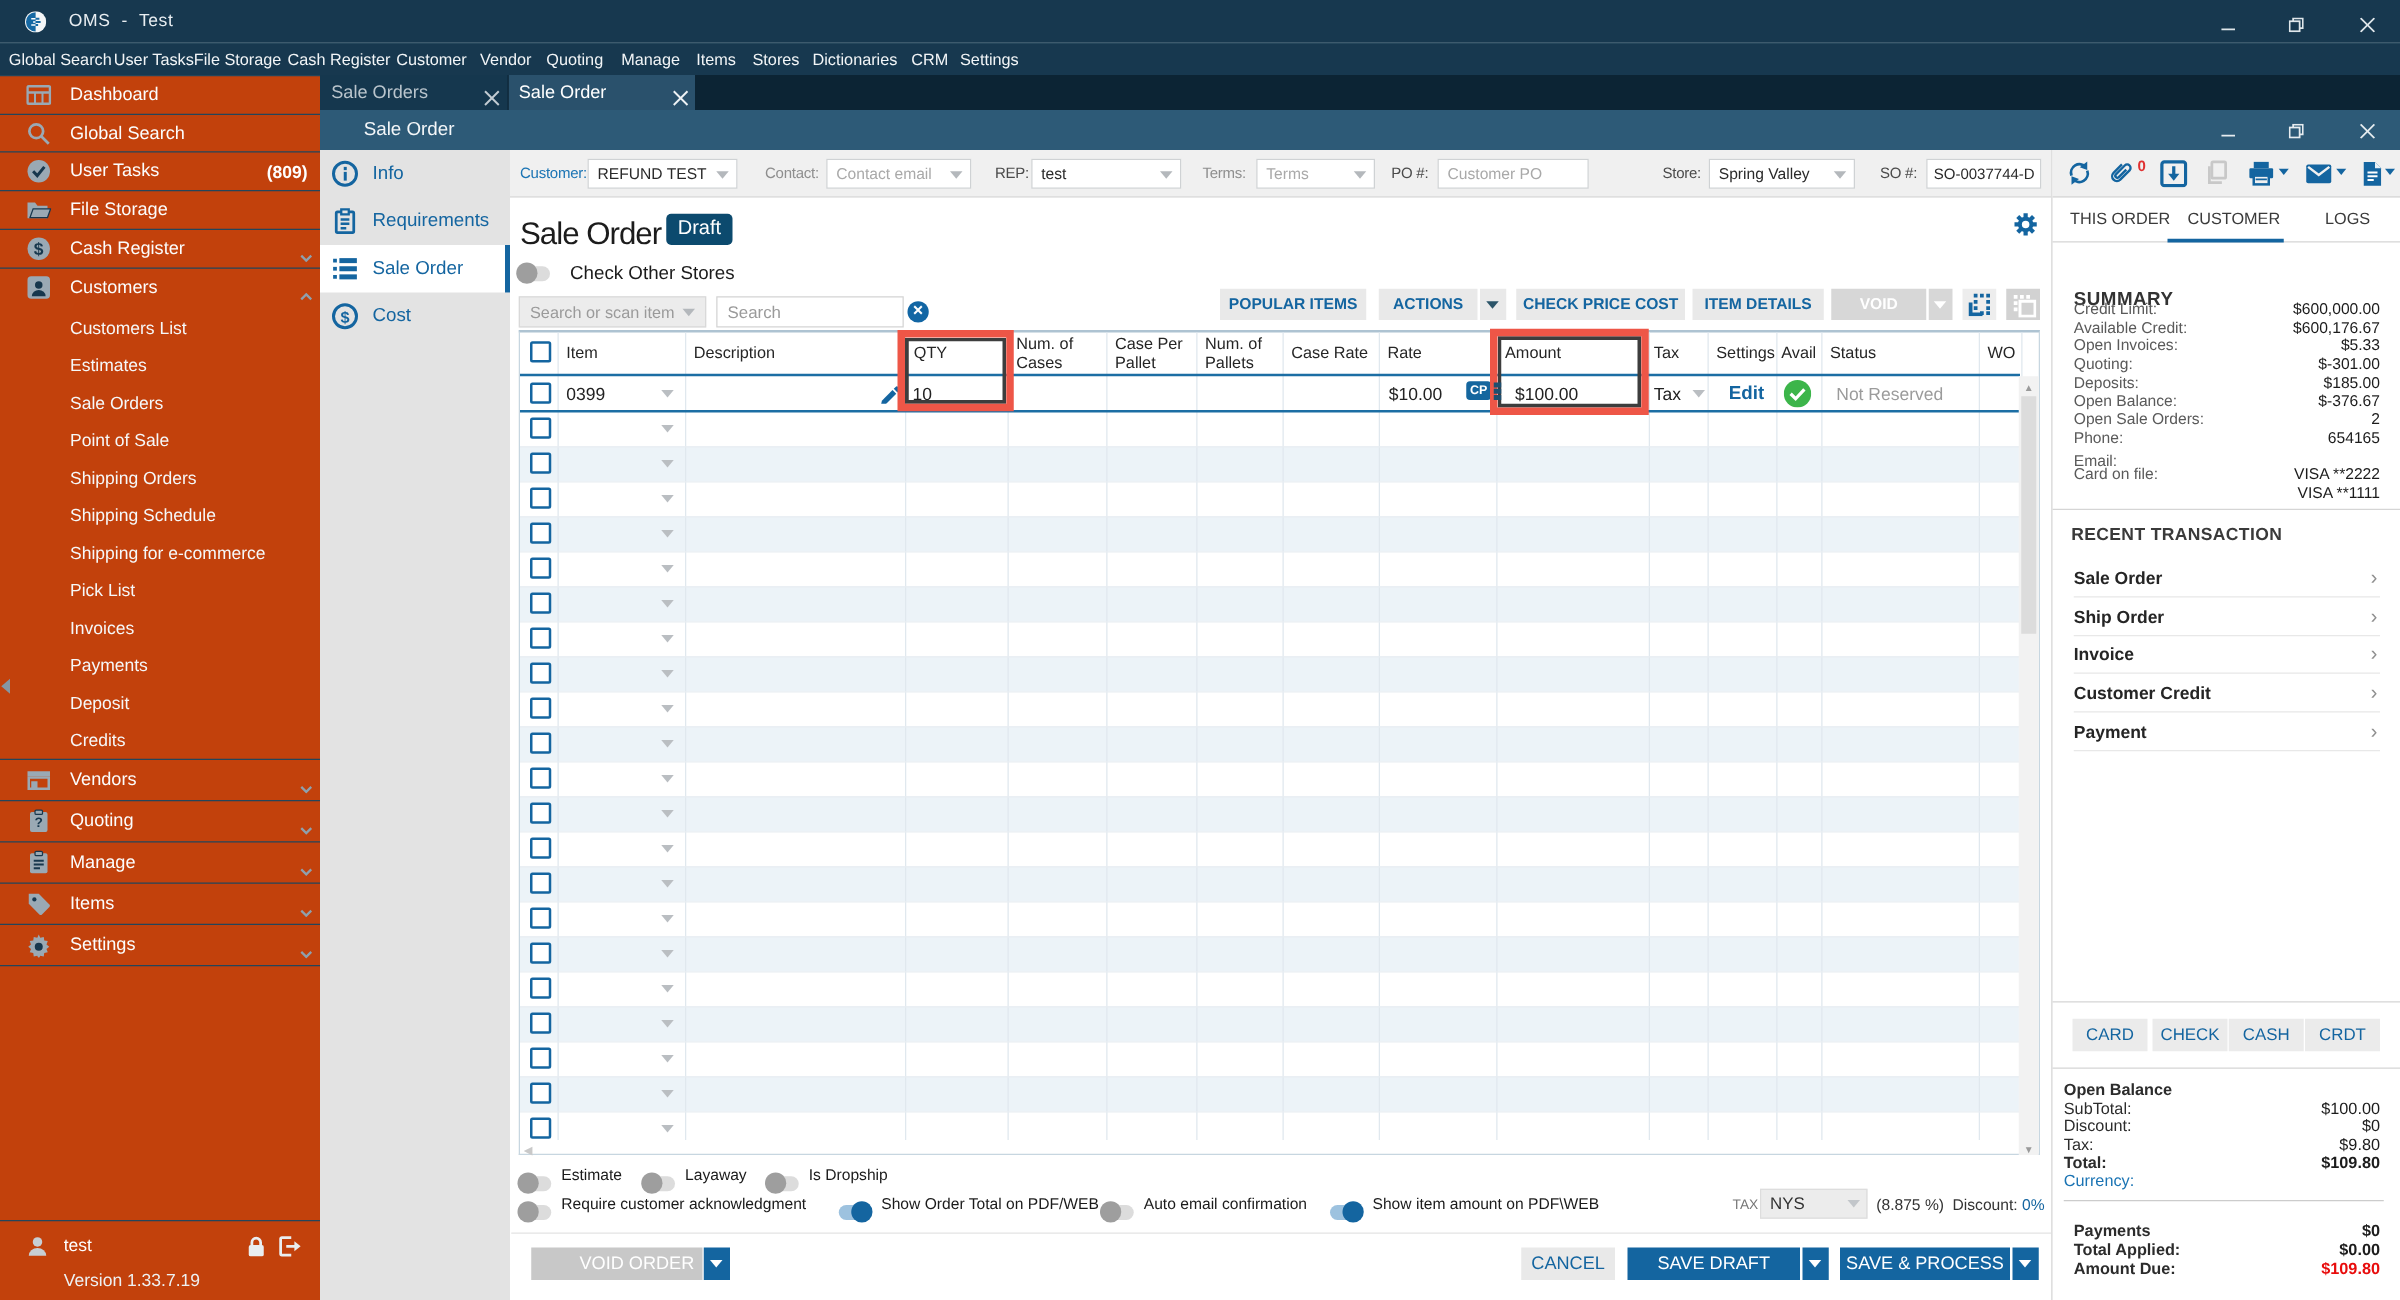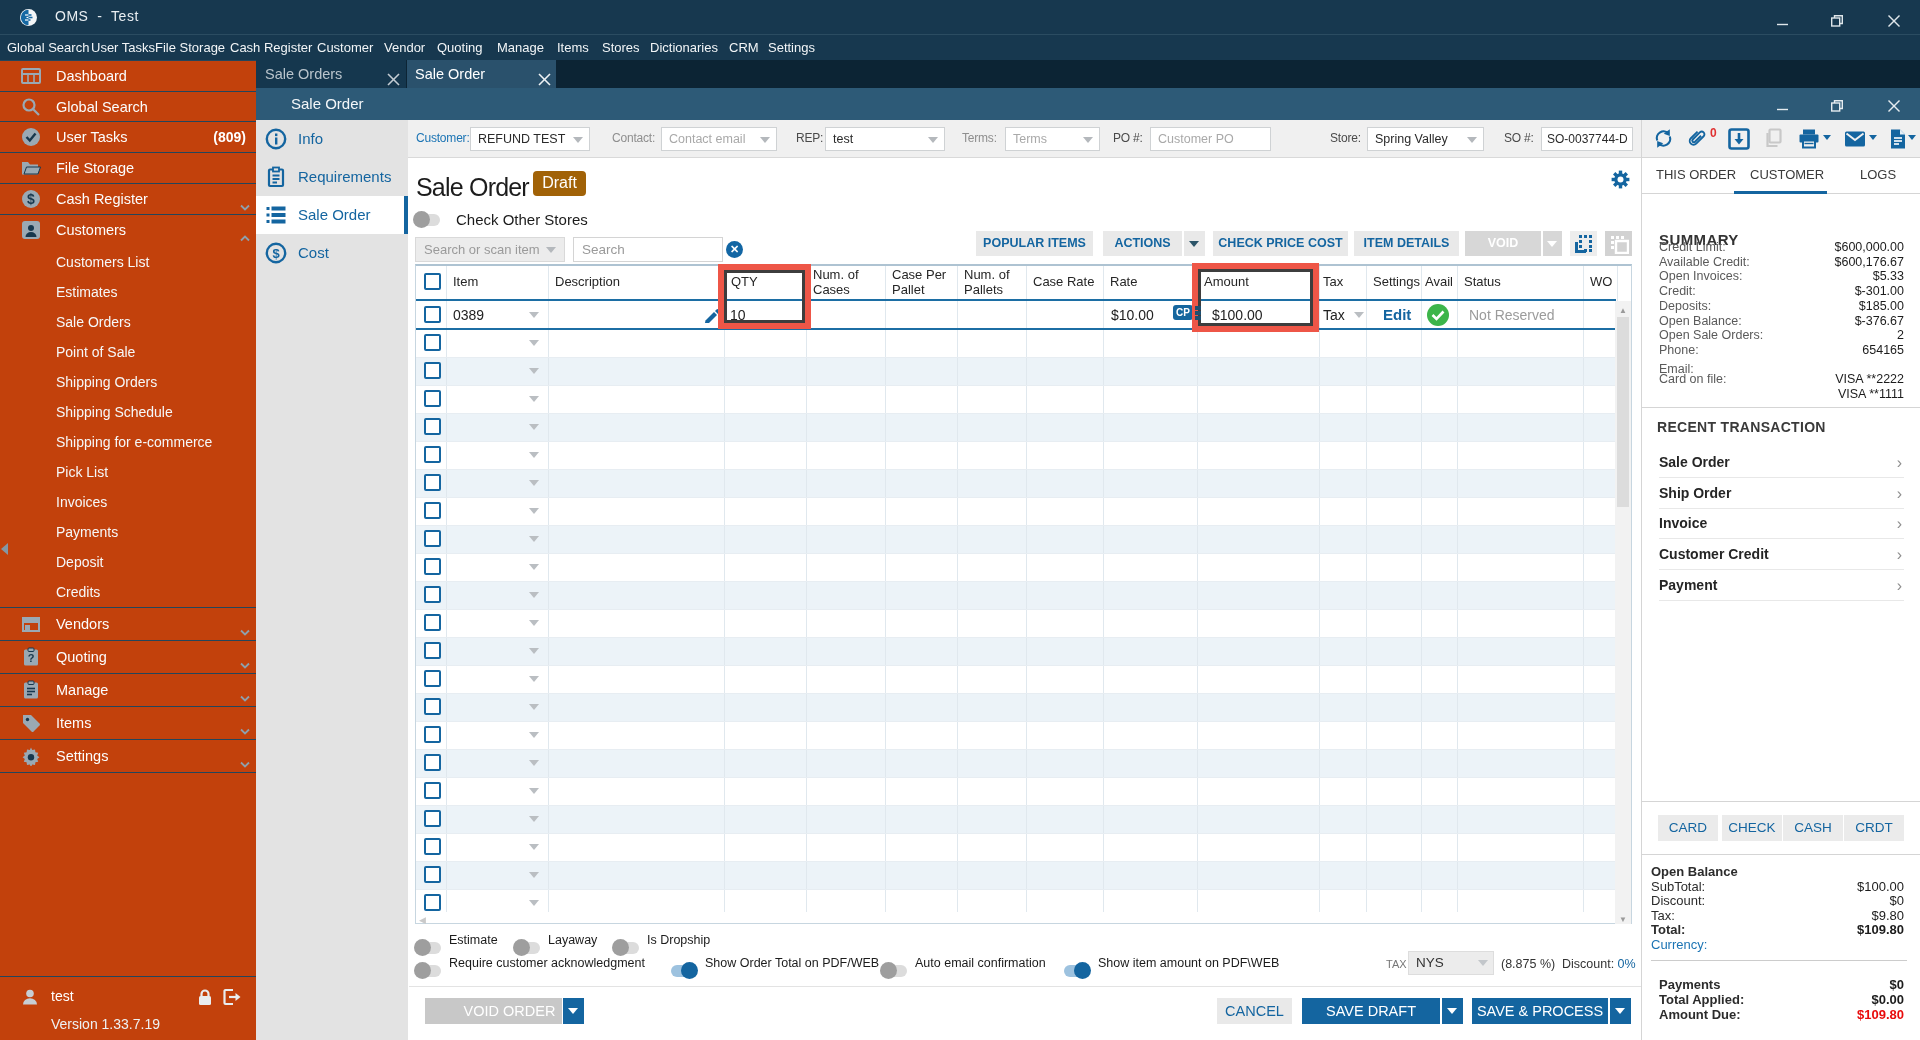--- a/index.html
+++ b/index.html
@@ -36,21 +36,21 @@
 
 .main{position:absolute;left:408px;top:120px;width:1233px;height:920px;background:#fff;}
 .formbar{position:absolute;left:0;top:0;width:1233px;height:38px;background:#f0f0f0;border-bottom:1px solid #d9d9d9;}
 .flabel{position:absolute;top:0;height:38px;line-height:37px;font-size:12px;letter-spacing:-0.2px;}
 .fdd{position:absolute;top:7px;height:24px;background:#fff;border:1px solid #cfd2d4;line-height:22px;font-size:12.5px;padding-left:7px;color:#2a2a2a;white-space:nowrap;overflow:hidden;}
 .fdd .car{position:absolute;right:6px;top:9px;width:0;height:0;border-left:5px solid transparent;border-right:5px solid transparent;border-top:6px solid #b4b8bc;}
 .ph{color:#a9a9a9;}
 .gray{color:#8e8e8e;}
 .dk{color:#4a4a4a;}
 h1.so{position:absolute;left:8px;top:53px;font-size:25px;font-weight:400;color:#1c1c1c;letter-spacing:-0.8px;}
-.draft{position:absolute;left:125px;top:51px;width:53px;height:25px;background:#a16207;border-radius:4px;color:#fff;font-size:16px;text-align:center;line-height:24px;}
+.draft{position:absolute;left:125px;top:51px;width:53px;height:25px;background:#0c4a6e;border-radius:4px;color:#fff;font-size:16px;text-align:center;line-height:24px;}
 .gear{position:absolute;left:1202px;top:48px;width:21px;height:21px;}
 .cktoggle{position:absolute;left:6px;top:90px;}
 .tgl{position:relative;display:inline-block;width:26px;height:12px;border-radius:6px;background:#dcdcdc;vertical-align:middle;}
 .tgl .kn{position:absolute;left:-1px;top:-3px;width:17px;height:17px;border-radius:50%;background:#9e9e9e;}
 .tgl.on{background:#9dc2df;}
 .tgl.on .kn{left:auto;right:-1px;background:#1465a0;}
 .tgl-lb{font-size:15px;color:#1b1b1b;vertical-align:middle;}
 
 .sdrop{position:absolute;left:7px;top:117px;width:150px;height:25px;background:#ececec;border:1px solid #d9d9d9;line-height:23px;font-size:13px;color:#9a9a9a;padding-left:8px;white-space:nowrap;}
 .sinput{position:absolute;left:165px;top:117px;width:150px;height:25px;background:#fff;border:1px solid #d4d4d4;line-height:23px;font-size:13.5px;color:#9a9a9a;padding-left:8px;}
@@ -447,21 +447,21 @@
       <div class="hcell" style="left:617px;width:68px;">Case Rate</div>
       <div class="hcell" style="left:694px;width:85px;">Rate</div>
       <div class="hcell" style="left:788px;width:113px;">Amount</div>
       <div class="hcell" style="left:907px;width:41px;">Tax</div>
       <div class="hcell" style="left:957px;width:46px;">Settings</div>
       <div class="hcell" style="left:1009px;width:30px;">Avail</div>
       <div class="hcell" style="left:1048px;width:117px;">Status</div>
       <div class="hcell" style="left:1174px;width:25px;">WO</div>
       <div class="bluline" style="top:33px;"></div>
       <div class="cb" style="left:8px;top:40px;"></div>
-      <div class="cellt" style="left:37px;top:41px;">0389</div>
+      <div class="cellt" style="left:37px;top:41px;">0399</div>
       <div class="rcar" style="left:113px;top:46px;"></div>
       <div class="abs" style="left:288px;top:42px;"><svg width="16" height="15" viewBox="0 0 16 15" style="">
           <path d="M1.5 12.5 L10 4 l3 3 -8.5 8.5 -3.8 .8 z" fill="#1465a0"></path>
           <path d="M11 3 l1.5-1.5 a1.4 1.4 0 0 1 2 0 l1 1 a1.4 1.4 0 0 1 0 2 L14 6 z" fill="#1465a0"></path>
         </svg></div>
       <div class="cellt" style="left:314px;top:41px;">10</div>
       <div class="cellt" style="left:695px;top:41px;">$10.00</div>
       <div class="abs" style="left:757px;top:39px;width:20px;height:15px;background:#15669e;border-radius:3px;color:#fff;font-size:10px;font-weight:bold;text-align:center;line-height:15px;">CP</div>
       <div class="abs" style="left:779px;top:40px;z-index:12;">
         <div style="width:6px;height:4px;background:#1e4f70;margin-bottom:1px;"></div>
@@ -631,21 +631,21 @@
         <span style="left:218px;">LOGS</span>
         <span class="u"></span>
       </div>
       <div class="abs" style="left:17px;top:87px;font-size:15px;font-weight:bold;color:#333;letter-spacing:0.4px;margin-top:24px;">SUMMARY</div>
       <div class="rsec" style="left:17px;top:120px;">Credit Limit:</div>
       <div class="rval" style="top:120px;">$600,000.00</div>
       <div class="rsec" style="left:17px;top:135px;">Available Credit:</div>
       <div class="rval" style="top:135px;">$600,176.67</div>
       <div class="rsec" style="left:17px;top:149px;">Open Invoices:</div>
       <div class="rval" style="top:149px;">$5.33</div>
-      <div class="rsec" style="left:17px;top:164px;">Credit:</div>
+      <div class="rsec" style="left:17px;top:164px;">Quoting:</div>
       <div class="rval" style="top:164px;">$-301.00</div>
       <div class="rsec" style="left:17px;top:179px;">Deposits:</div>
       <div class="rval" style="top:179px;">$185.00</div>
       <div class="rsec" style="left:17px;top:194px;">Open Balance:</div>
       <div class="rval" style="top:194px;">$-376.67</div>
       <div class="rsec" style="left:17px;top:208px;">Open Sale Orders:</div>
       <div class="rval" style="top:208px;">2</div>
       <div class="rsec" style="left:17px;top:223px;">Phone:</div>
       <div class="rval" style="top:223px;">654165</div>
       <div class="rsec" style="left:17px;top:242px;">Email:</div>

